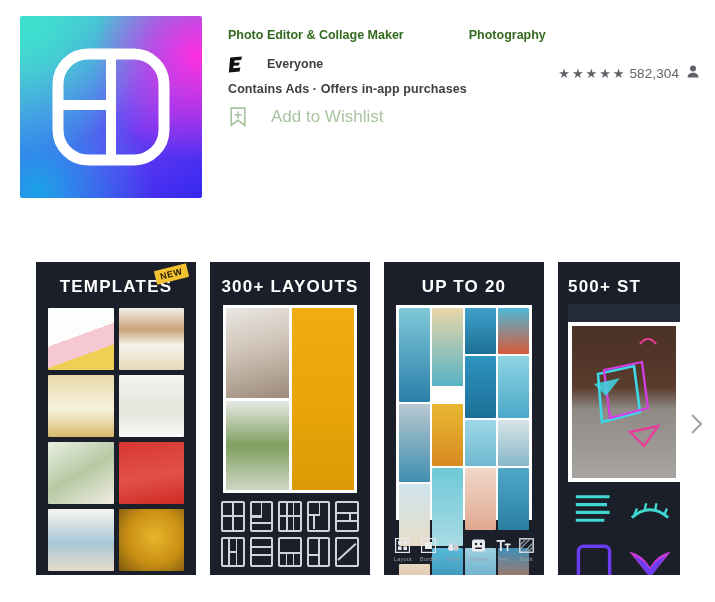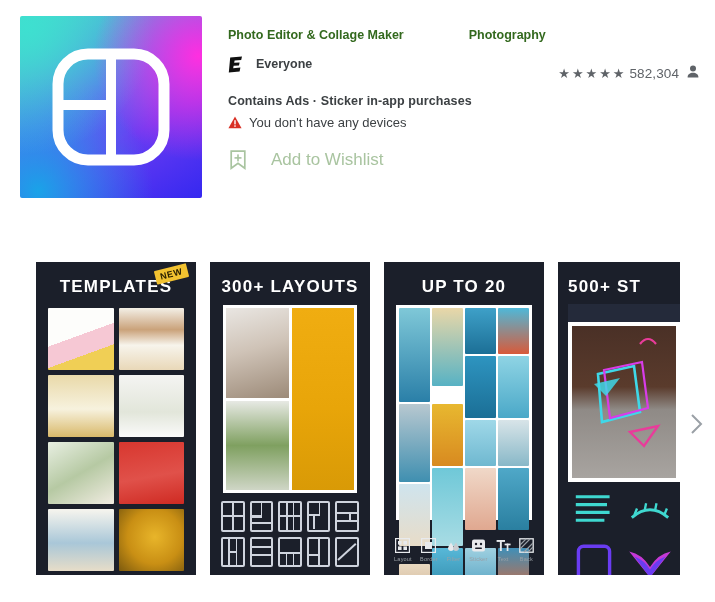--- a/index.html
+++ b/index.html
@@ -47,21 +47,21 @@
   .meta-link + .meta-link { margin-left: 22px; padding-left: 43px; }
 
   .rating-block {
     position: absolute; right: 16px; top: 48px;
     display: flex; align-items: center; gap: 5px;
   }
   .stars { display: flex; gap: 2px; color: #5f6368; font-size: 13px; line-height: 1; }
   .rating-count { font-size: 13.5px; color: #5f6368; letter-spacing: .1px; }
   .person-ico { display: inline-block; margin-left: 3px; }
 
-  .content-rating { display: flex; align-items: center; gap: 12px; margin-bottom: 20px; height: 20px; }
+  .content-rating { display: flex; align-items: center; gap: 23px; margin-bottom: 8px; height: 20px; }
   .esrb { width: 16px; height: 17px; }
   .content-rating-label { font-size: 12.5px; font-weight: 700; color: #3c4043; }
 
   .ads-line {
     font-size: 12.5px; font-weight: 700; color: #3c4043;
     margin-bottom: 7px; letter-spacing: .1px;
   }
   .device-line { display: flex; align-items: center; gap: 7px; margin-bottom: 16px; }
   .device-text { font-size: 13px; color: #3c4043; }
 
@@ -222,30 +222,22 @@
         </span>
       </div>
 
       <div class="content-rating">
         <svg class="esrb" viewBox="0 0 16 17">
           <path d="M2.2 1.6 L14 0.6 L13.2 4.0 L6.6 4.6 L6.2 6.8 L11.6 6.4 L11.0 9.4 L5.6 9.8 L5.2 12.2 L12.4 11.6 L11.6 15.4 L0.8 16.4 Z" fill="#111111"></path>
         </svg>
         <span class="content-rating-label">Everyone</span>
       </div>
 
-      <div class="ads-line">Contains Ads · Sticker in-app purchases</div>
-
-      <div class="device-line">
-        <svg width="14" height="13" viewBox="0 0 14 13">
-          <path d="M7 0.5 L13.6 12.3 L0.4 12.3 Z" fill="#d93025"></path>
-          <rect x="6.3" y="4.2" width="1.4" height="4.2" fill="#ffffff"></rect>
-          <rect x="6.3" y="9.3" width="1.4" height="1.5" fill="#ffffff"></rect>
-        </svg>
-        <span class="device-text">You don't have any devices</span>
-      </div>
+      <div class="ads-line">Contains Ads · Offers in-app purchases</div>
+
 
       <div class="action-row">
         <div class="wishlist">
           <svg width="16" height="20" viewBox="0 0 16 20">
             <path d="M1.2 1.2 h13.6 v17 l-6.8 -5 l-6.8 5 z" fill="none" stroke="#a9c4a0" stroke-width="1.7"></path>
             <rect x="7.2" y="4.4" width="1.6" height="7" fill="#a9c4a0"></rect>
             <rect x="4.5" y="7.1" width="7" height="1.6" fill="#a9c4a0"></rect>
           </svg>
           <span class="wishlist-label">Add to Wishlist</span>
         </div>

